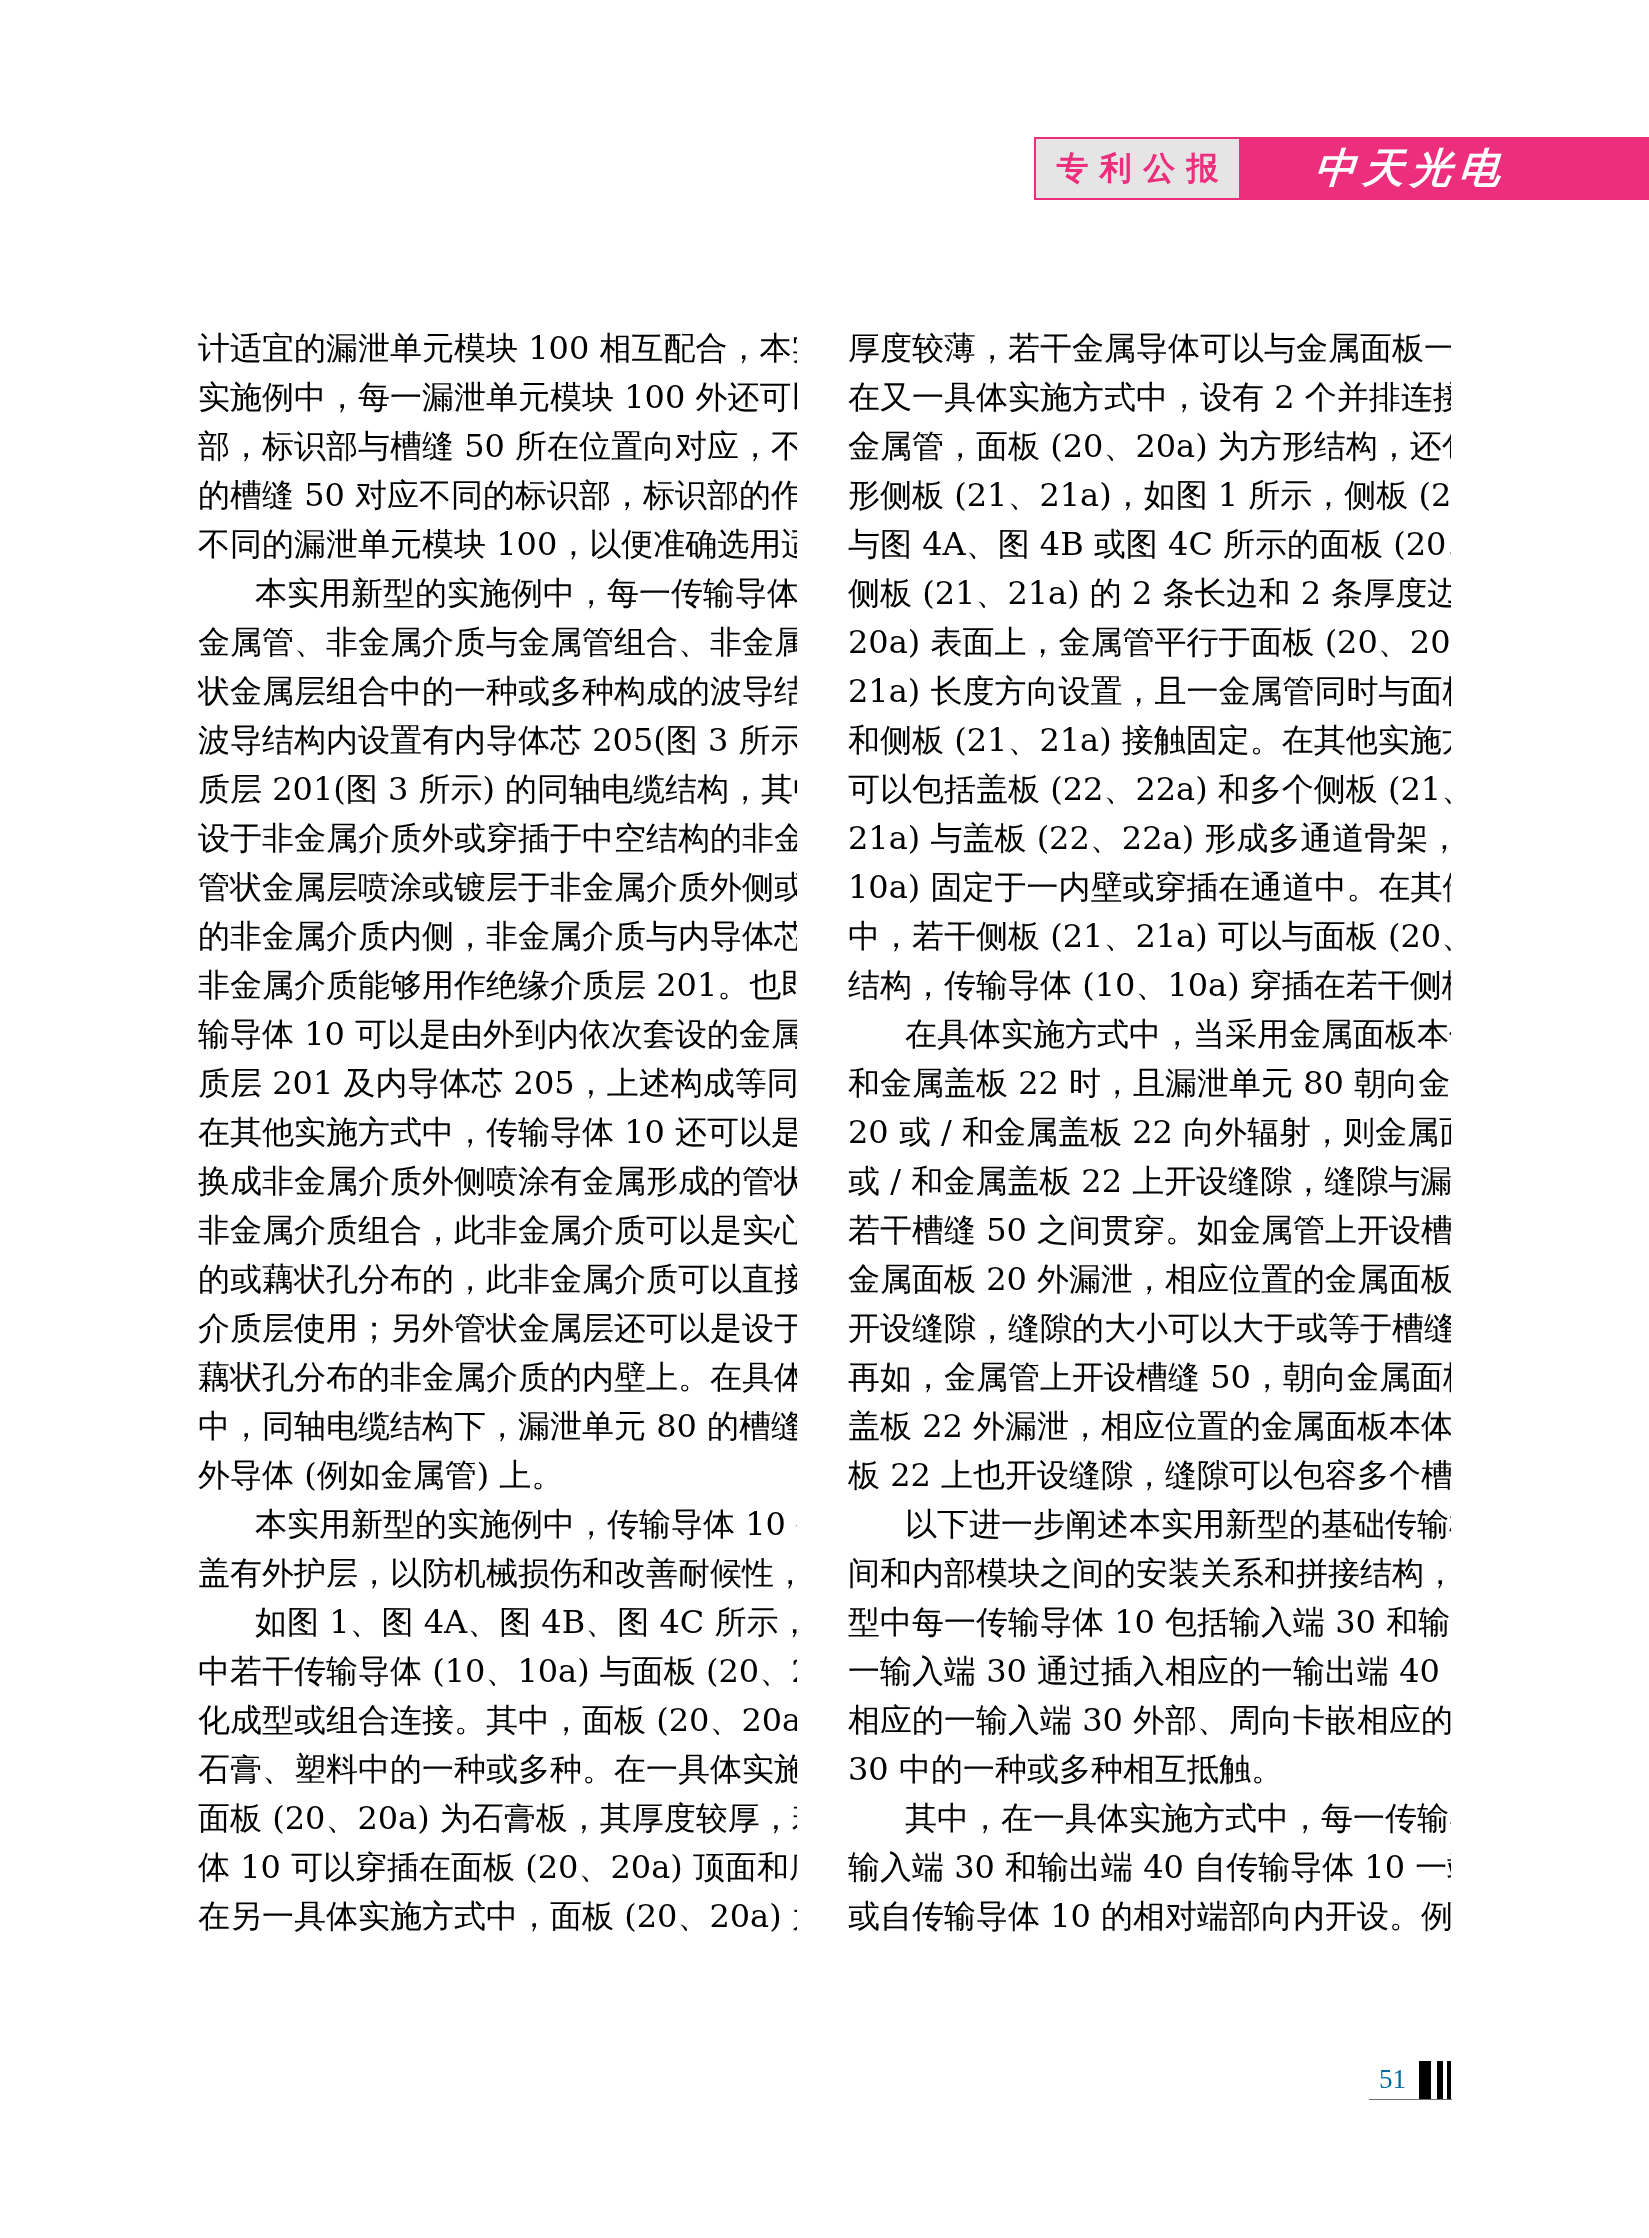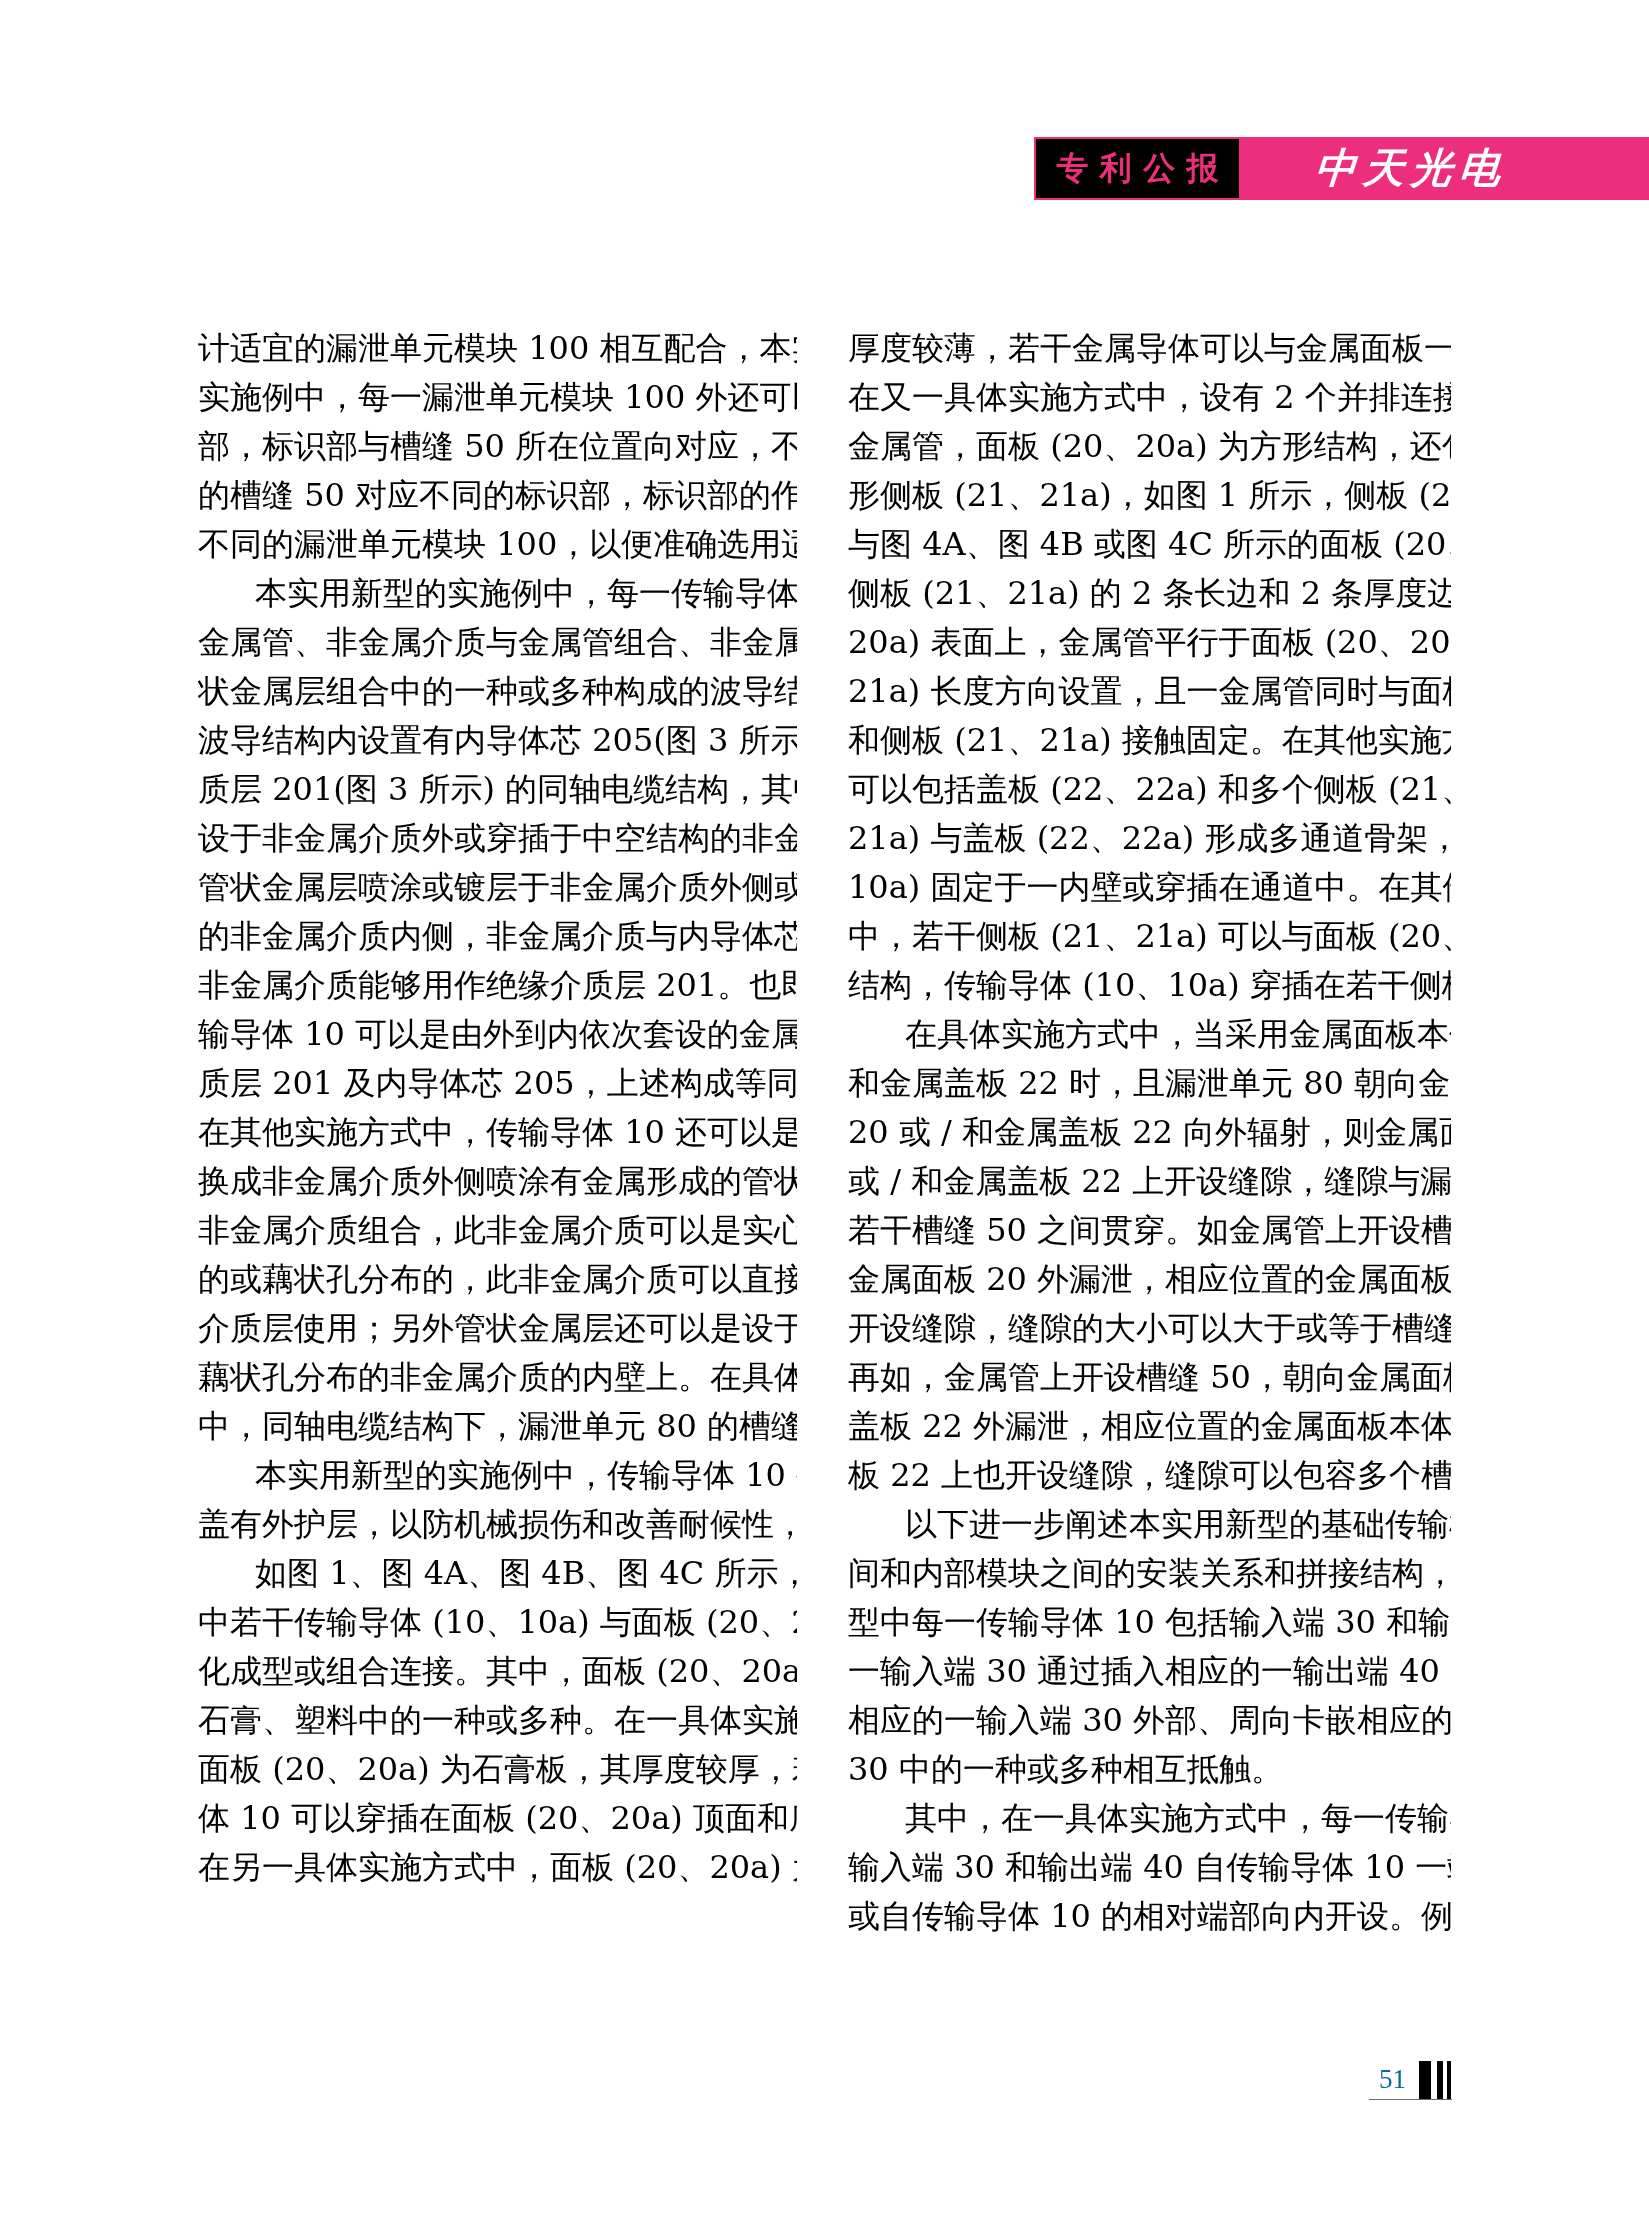--- a/index.html
+++ b/index.html
@@ -10,21 +10,21 @@
     background:#fff;
     overflow:hidden;
     font-family:"DejaVu Serif","Liberation Serif",serif;
     color:#000;
   }
 
   
   .gazette-box {
     position:absolute; left:1034px; top:137px;
     width:207px; height:63px;
-    background:#000000;
+    background:#e5e5e5;
     border:2.9px solid var(--accent,#ed2e7c);
     display:flex; align-items:center; justify-content:center;
   }
   .gazette-label {
     font-family:"Liberation Sans","DejaVu Sans",sans-serif;
     font-weight:bold;
     font-size:32px;
     color:var(--accent,#ed2e7c);
     letter-spacing:11.4px;
     text-indent:11.4px;
@@ -123,20 +123,21 @@
         <div class="line">非金属介质能够用作绝缘介质层 201。也即是说，传</div>
         <div class="line">输导体 10 可以是由外到内依次套设的金属管、绝缘介</div>
         <div class="line">质层 201 及内导体芯 205，上述构成等同同轴电缆结构。</div>
         <div class="line">在其他实施方式中，传输导体 10 还可以是将金属管替</div>
         <div class="line">换成非金属介质外侧喷涂有金属形成的管状金属层和</div>
         <div class="line">非金属介质组合，此非金属介质可以是实心的、中空</div>
         <div class="line">的或藕状孔分布的，此非金属介质可以直接作为绝缘</div>
         <div class="line">介质层使用；另外管状金属层还可以是设于中空的或</div>
         <div class="line">藕状孔分布的非金属介质的内壁上。在具体实施方式</div>
         <div class="line">中，同轴电缆结构下，漏泄单元 80 的槽缝 50 开设在</div>
+        <div class="line end">外导体 (例如金属管) 上。</div>
         <div class="line indent">本实用新型的实施例中，传输导体 10 外还可以覆</div>
         <div class="line">盖有外护层，以防机械损伤和改善耐候性，比如聚酯</div>
         <div class="line indent">如图 1、图 4A、图 4B、图 4C 所示，本实用新型</div>
         <div class="line">中若干传输导体 (10、10a) 与面板 (20、20a) 进行一体</div>
         <div class="line">化成型或组合连接。其中，面板 (20、20a) 的材料为金属、</div>
         <div class="line">石膏、塑料中的一种或多种。在一具体实施方式中，</div>
         <div class="line">面板 (20、20a) 为石膏板，其厚度较厚，若干传输导</div>
         <div class="line">体 10 可以穿插在面板 (20、20a) 顶面和底面之间固定；</div>
         <div class="line">在另一具体实施方式中，面板 (20、20a) 为金属板，</div>
       </div>

